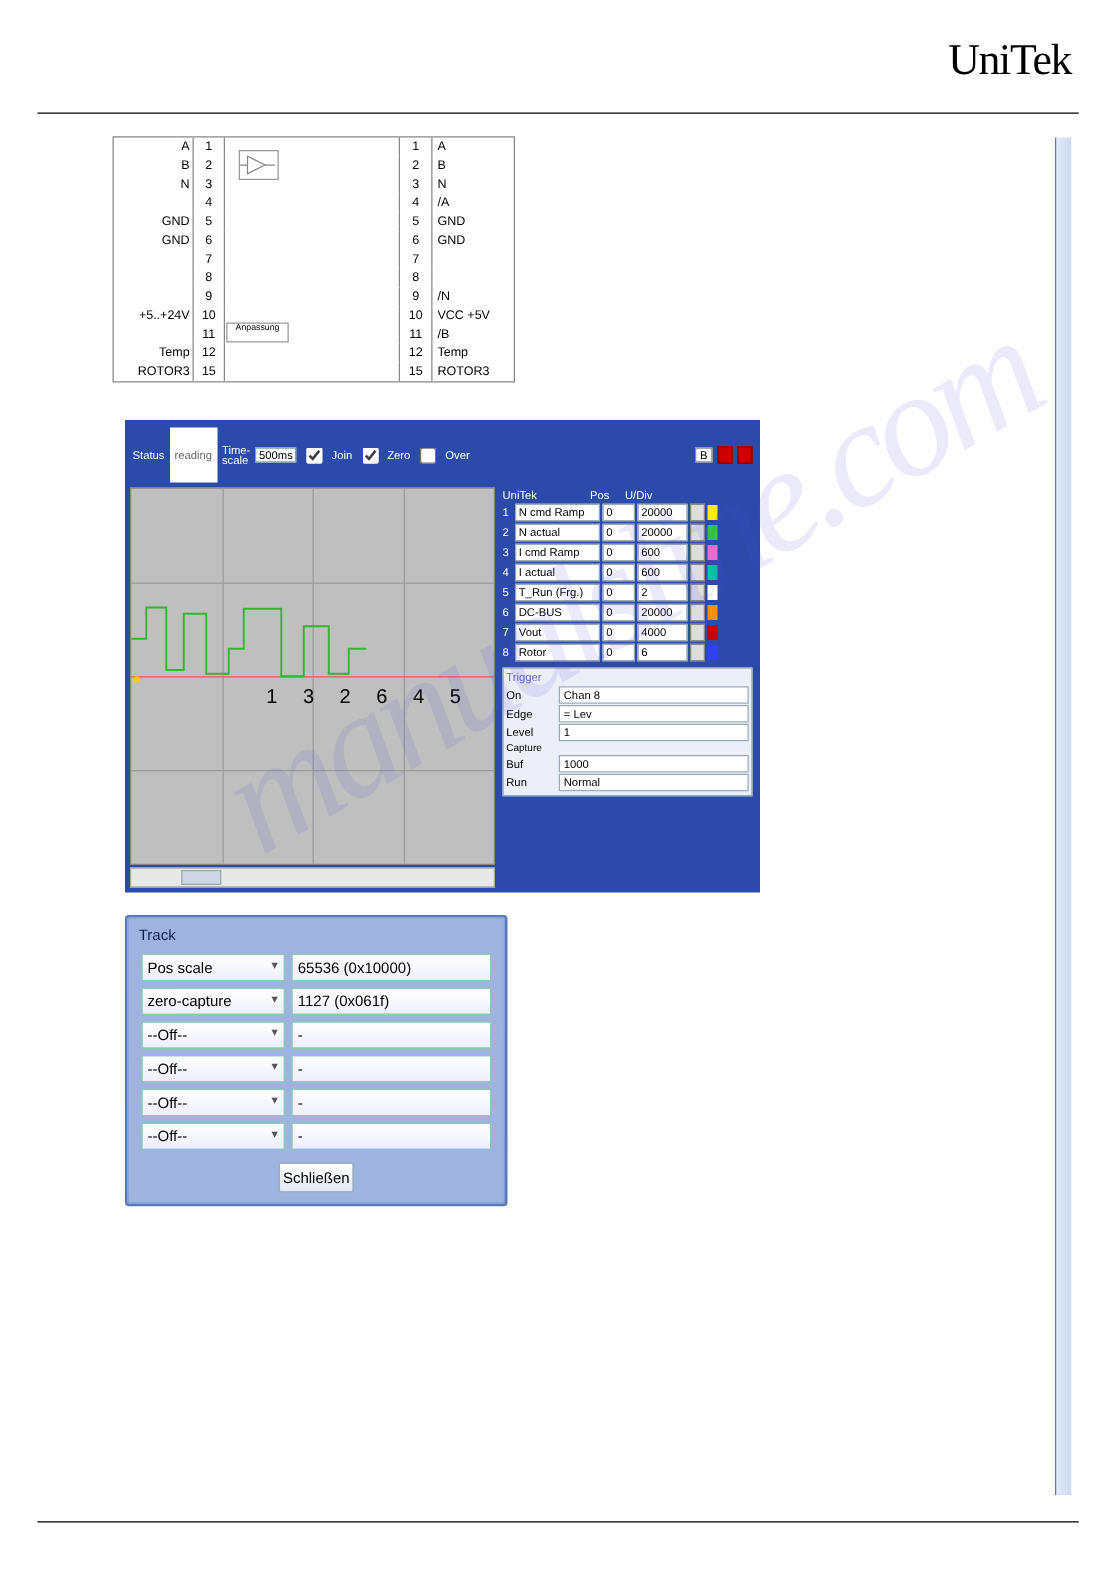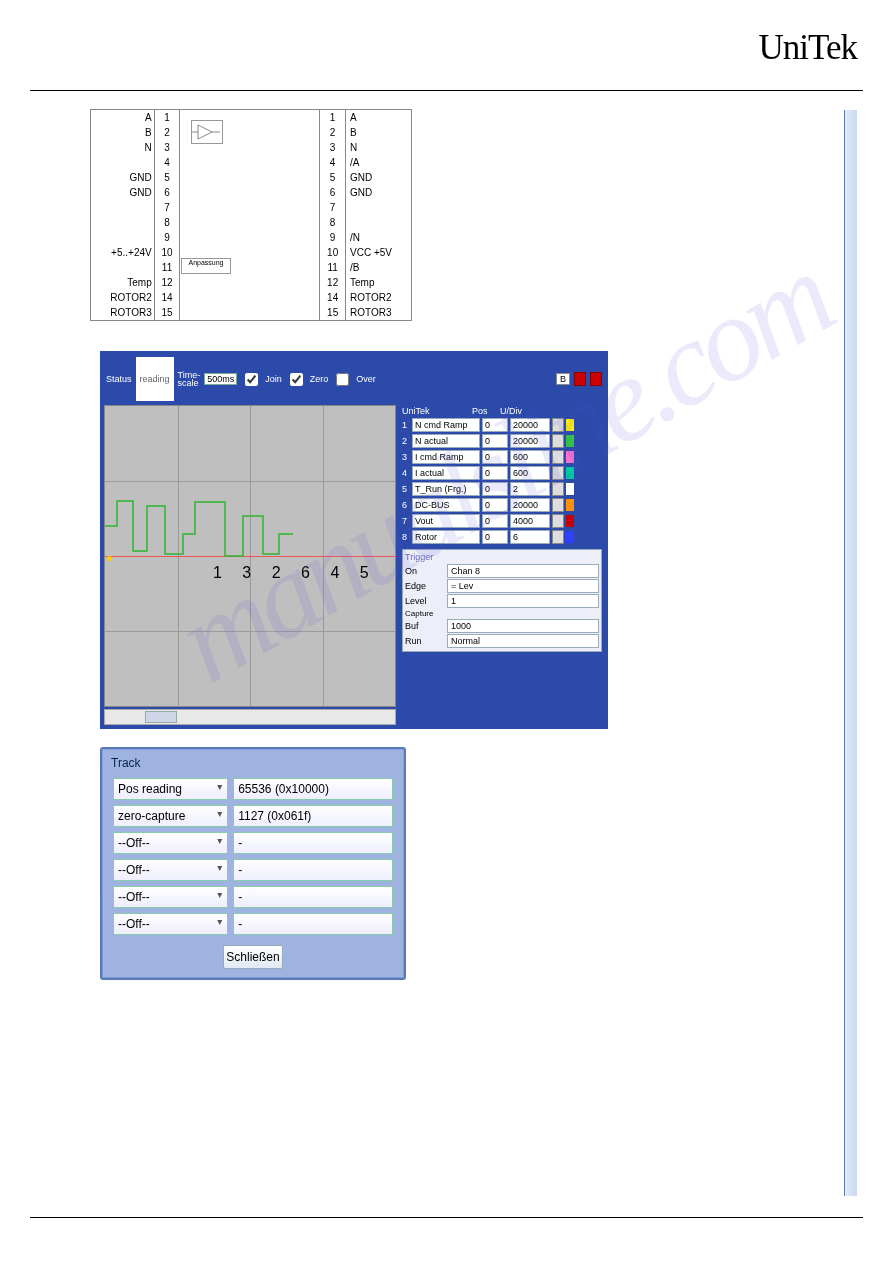--- a/index.html
+++ b/index.html
@@ -166,27 +166,20 @@
               <td class="mid"></td>
               <td class="num">11</td>
               <td class="r">/B</td>
             </tr>
             <tr>
               <td class="lbl">Temp</td>
               <td class="num">12</td>
               <td class="mid"></td>
               <td class="num">12</td>
               <td class="r">Temp</td>
-            </tr>
-            <tr>
-              <td class="lbl">ROTOR2</td>
-              <td class="num">14</td>
-              <td class="mid"></td>
-              <td class="num">14</td>
-              <td class="r">ROTOR2</td>
             </tr>
             <tr>
               <td class="lbl">ROTOR3</td>
               <td class="num">15</td>
               <td class="mid"></td>
               <td class="num">15</td>
               <td class="r">ROTOR3</td>
             </tr>
           </tbody>
       </table>
@@ -332,21 +325,21 @@
     </div>
 
     <div class="track">
       <div class="track-inner">
         <div class="track-title">Track</div>
         <table>
             <tbody id="track-rows">
               <tr>
                 <td style="width:42%">
                   <div class="dd-wrap">
-                    <div class="valcell">Pos reading</div>
+                    <div class="valcell">Pos scale</div>
                   </div>
                 </td>
                 <td>
                   <div class="valcell">65536 (0x10000)</div>
                 </td>
               </tr>
               <tr>
                 <td style="width:42%">
                   <div class="dd-wrap">
                     <div class="valcell">zero-capture</div>

